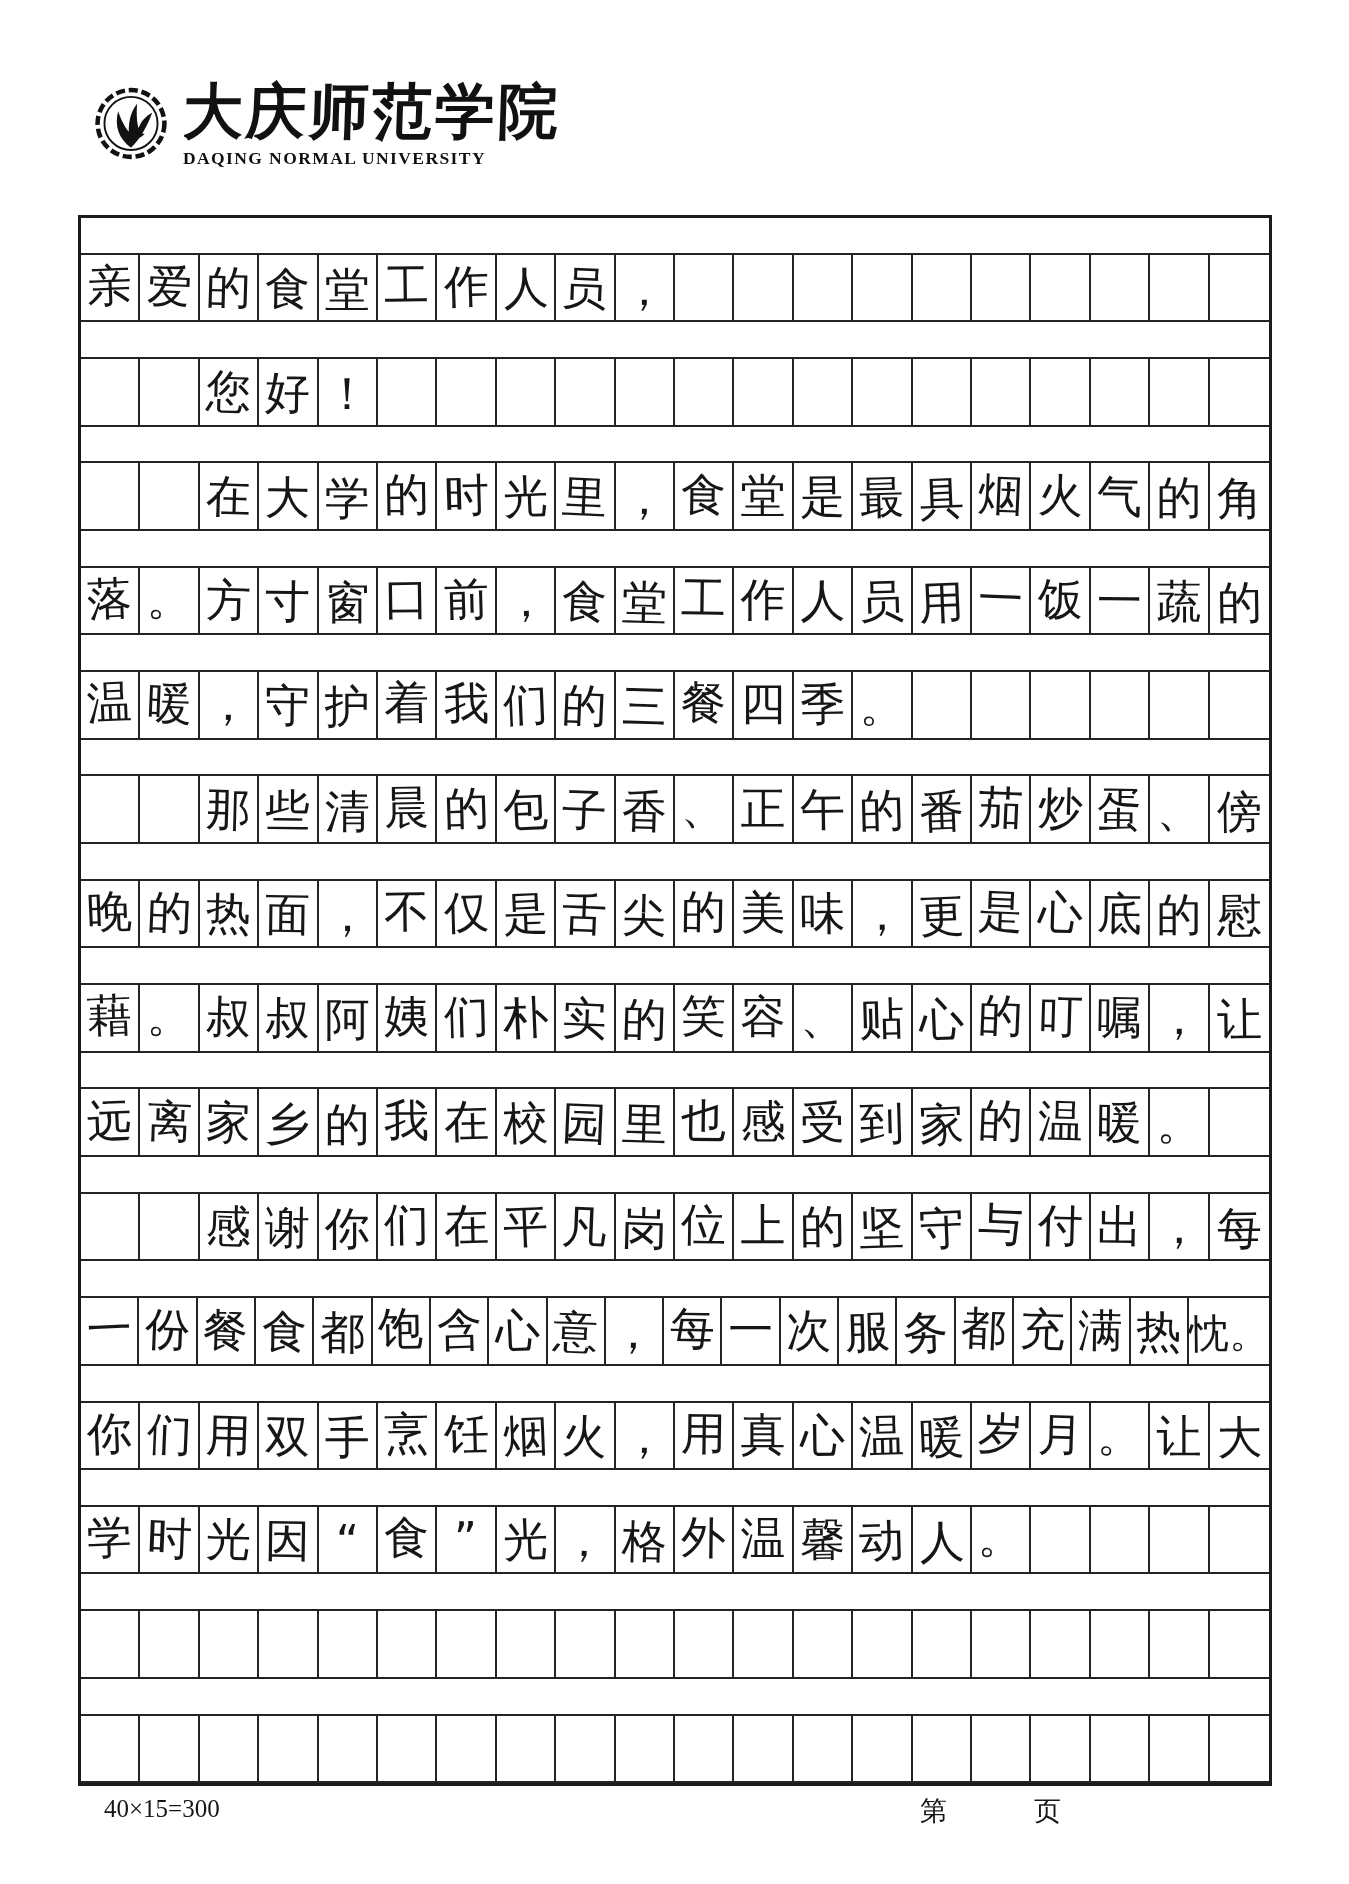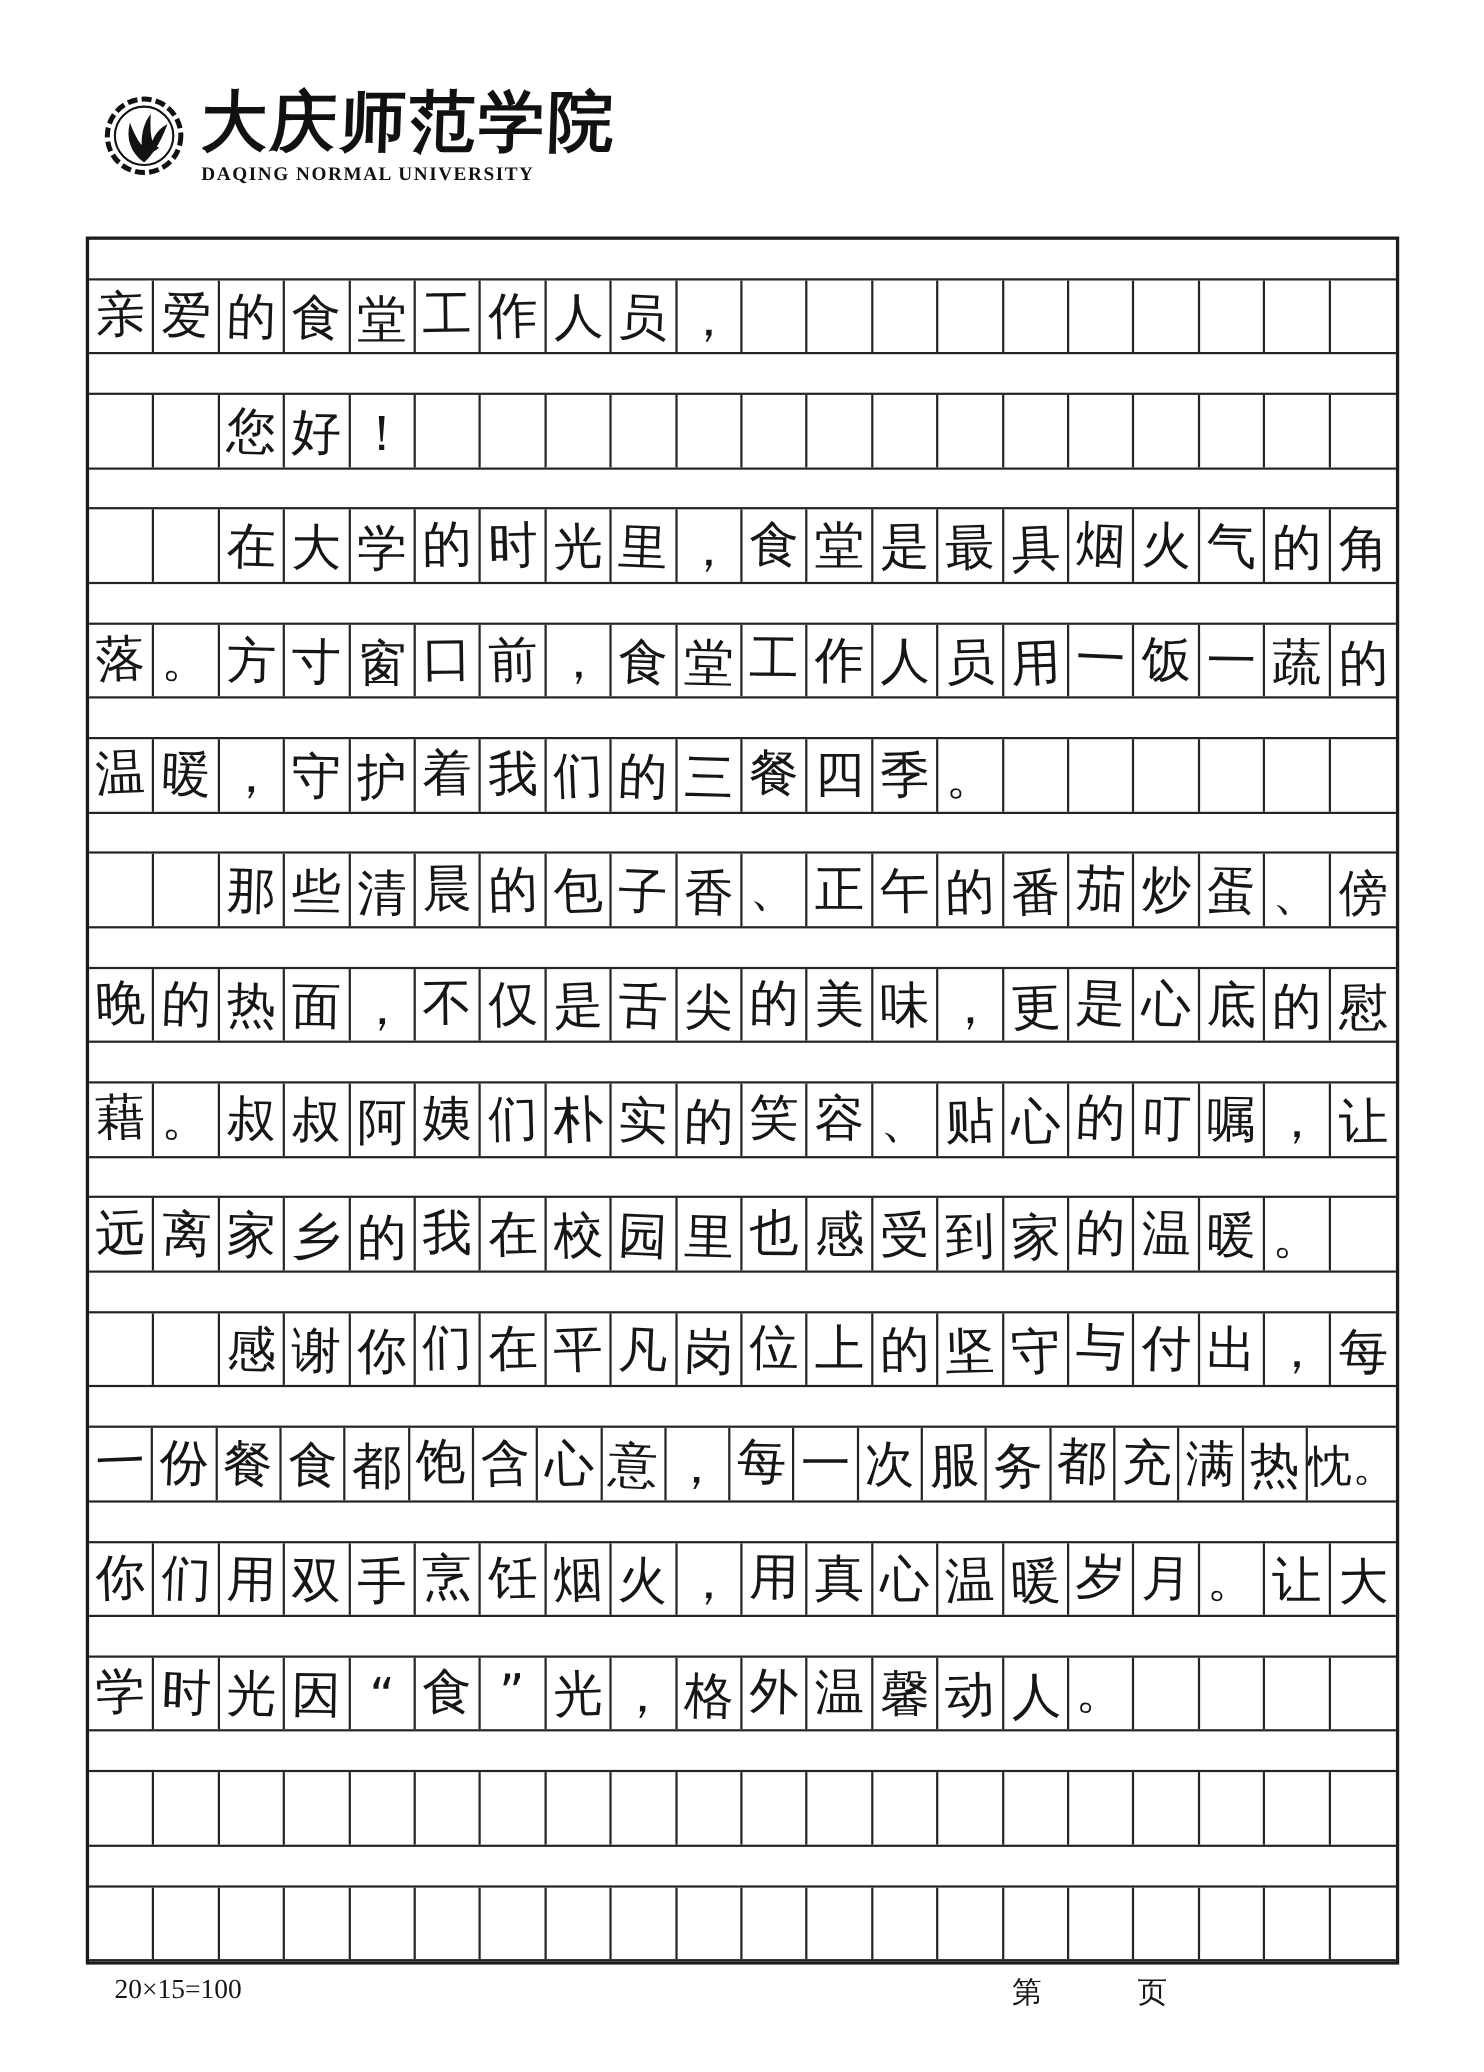--- a/index.html
+++ b/index.html
@@ -870,15 +870,15 @@
       <div class="cell"></div>
       <div class="cell"></div>
       <div class="cell"></div>
       <div class="cell"></div>
       <div class="cell"></div>
       <div class="cell"></div>
       <div class="cell"></div>
     </div>
   </div>
 
-<div class="spec-label">20×15=100</div>
+<div class="spec-label">40×15=300</div>
 <div class="page-prefix">第</div>
 <div class="page-suffix">页</div>
 
 </body></html>

